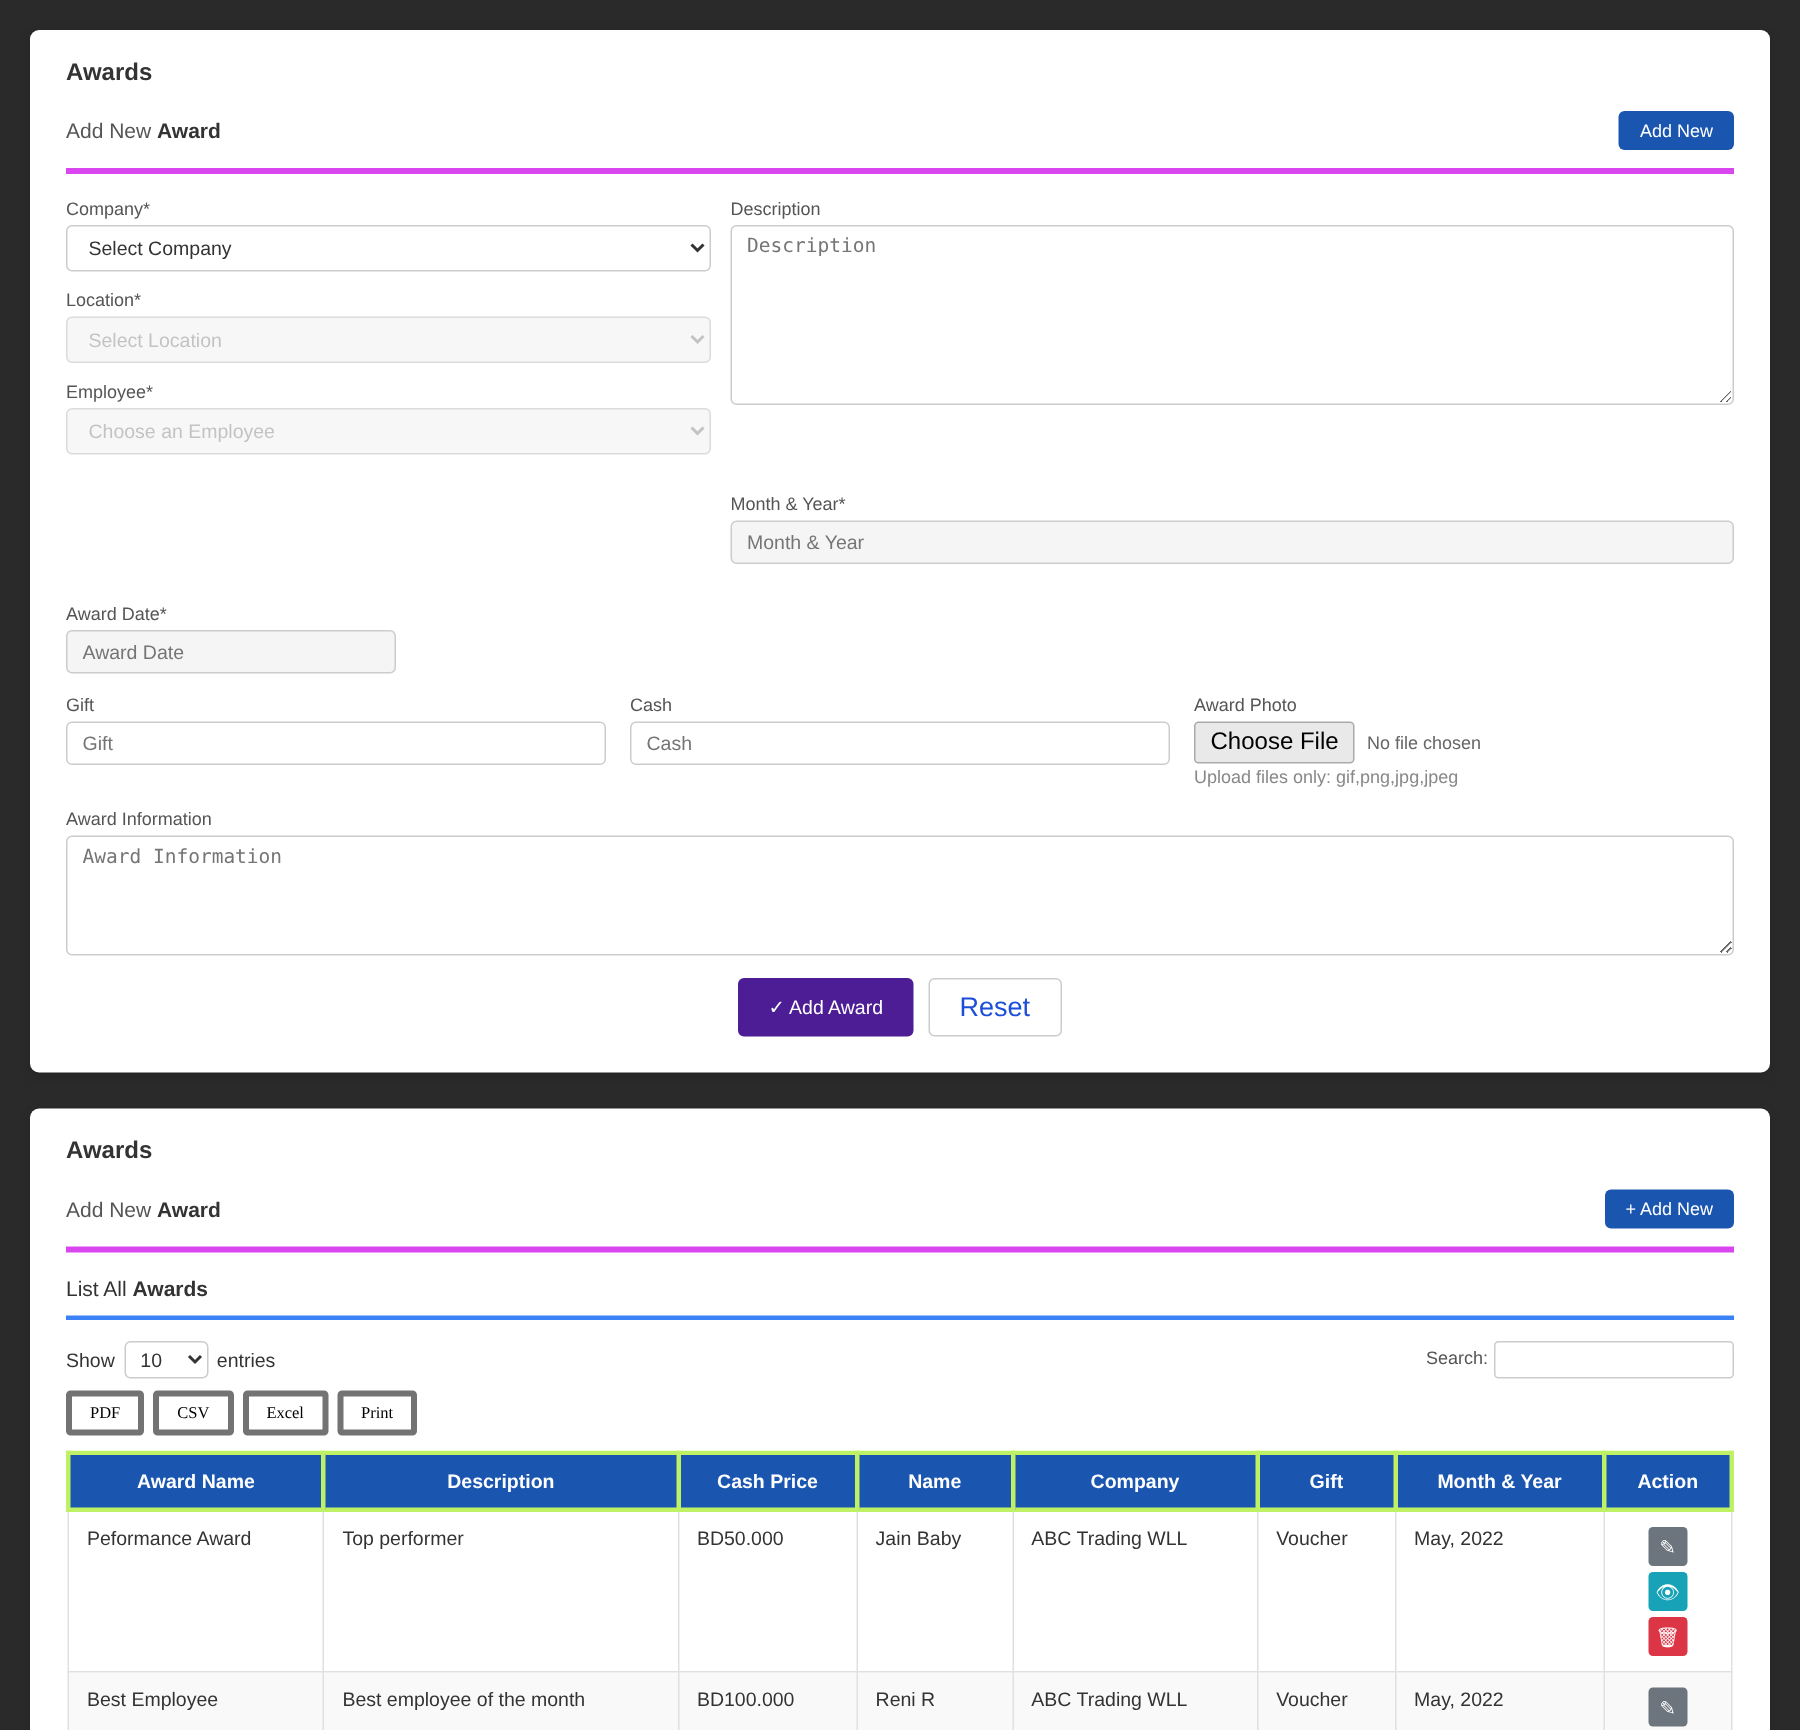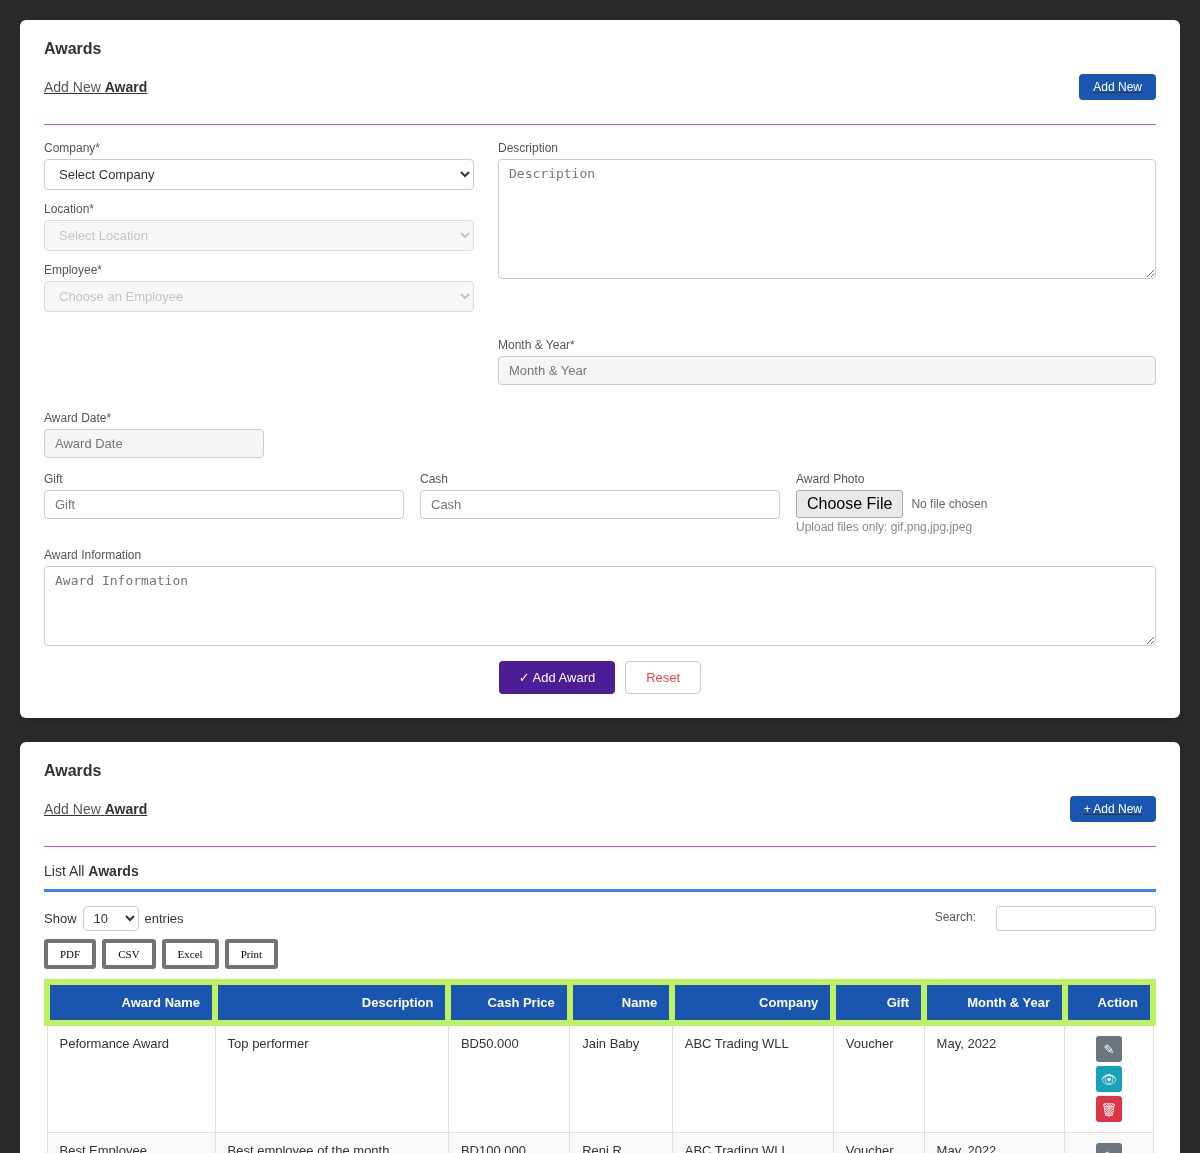--- a/index.html
+++ b/index.html
@@ -20,43 +20,42 @@
     .card-title {
       font-size: 16px;
       font-weight: bold;
       color: #333;
       margin-bottom: 16px;
     }
     .section-header {
       display: flex;
       justify-content: space-between;
       align-items: center;
-      padding-bottom: 24px;
-      border-bottom: 1px solid #d946ef;
+      padding-bottom: 12px;
+      border-bottom: 4px solid #d946ef;
       margin-bottom: 16px;
-      text-decoration: underline;
     }
     .section-title {
       font-size: 14px;
       color: #555;
     }
     .section-title strong { color: #333; }
     .btn-add-new {
       background: #1a56b0;
       color: #fff;
       border: none;
       border-radius: 4px;
       padding: 6px 14px;
       font-size: 12px;
       cursor: pointer;
       white-space: nowrap;
     }
     .form-row {
       display: flex;
-      gap: 24px;
+      gap: 13px;
       margin-bottom: 14px;
     }
     .form-col-left {
       flex: 0 0 430px;
       max-width: 430px;
     }
     .form-col-right {
       flex: 1;
     }
     .form-group {
@@ -127,25 +126,25 @@
       background: #4c1d95;
       color: #fff;
       border: none;
       border-radius: 4px;
       padding: 8px 20px;
       font-size: 13px;
       cursor: pointer;
     }
     .btn-reset {
       background: #fff;
-      color: #ef4444;
+      color: #1d4ed8;
       border: 1px solid #ccc;
       border-radius: 4px;
       padding: 8px 20px;
-      font-size: 13px;
+      font-size: 18px;
       cursor: pointer;
     }
     
     .list-section-header {
       border-bottom: 3px solid #3b82f6;
       padding-bottom: 10px;
       margin-bottom: 14px;
     }
     .list-section-title {
       font-size: 14px;
@@ -170,21 +169,21 @@
       border: 4px solid #737373;
       border-radius: 3px;
       padding: 5px 12px;
       font-size: 11px;
       cursor: pointer;
       font-family: Liberation Serif, serif;
     }
     .search-area {
       display: flex;
       align-items: center;
-      gap: 20px;
+      gap: 4px;
       font-size: 13px;
     }
     .search-area input {
       width: 160px;
       padding: 4px 8px;
       border: 1px solid #ccc;
       border-radius: 3px;
       font-size: 13px;
     }
     .table-wrapper {
@@ -194,24 +193,24 @@
       width: 100%;
       border-collapse: collapse;
       font-size: 13px;
     }
     thead tr {
       background: #1a56b0;
       color: #fff;
     }
     thead th {
       padding: 10px 12px;
-      text-align: right;
+      text-align: center;
       font-weight: 600;
       font-size: 13px;
-      border: 6px solid #bef264;
+      border: 3px solid #bef264;
     }
     tbody tr {
       border-bottom: 1px solid #e0e0e0;
     }
     tbody tr:nth-child(even) { background: #f9f9f9; }
     tbody td {
       padding: 10px 12px;
       vertical-align: top;
       border: 1px solid #e0e0e0;
     }

